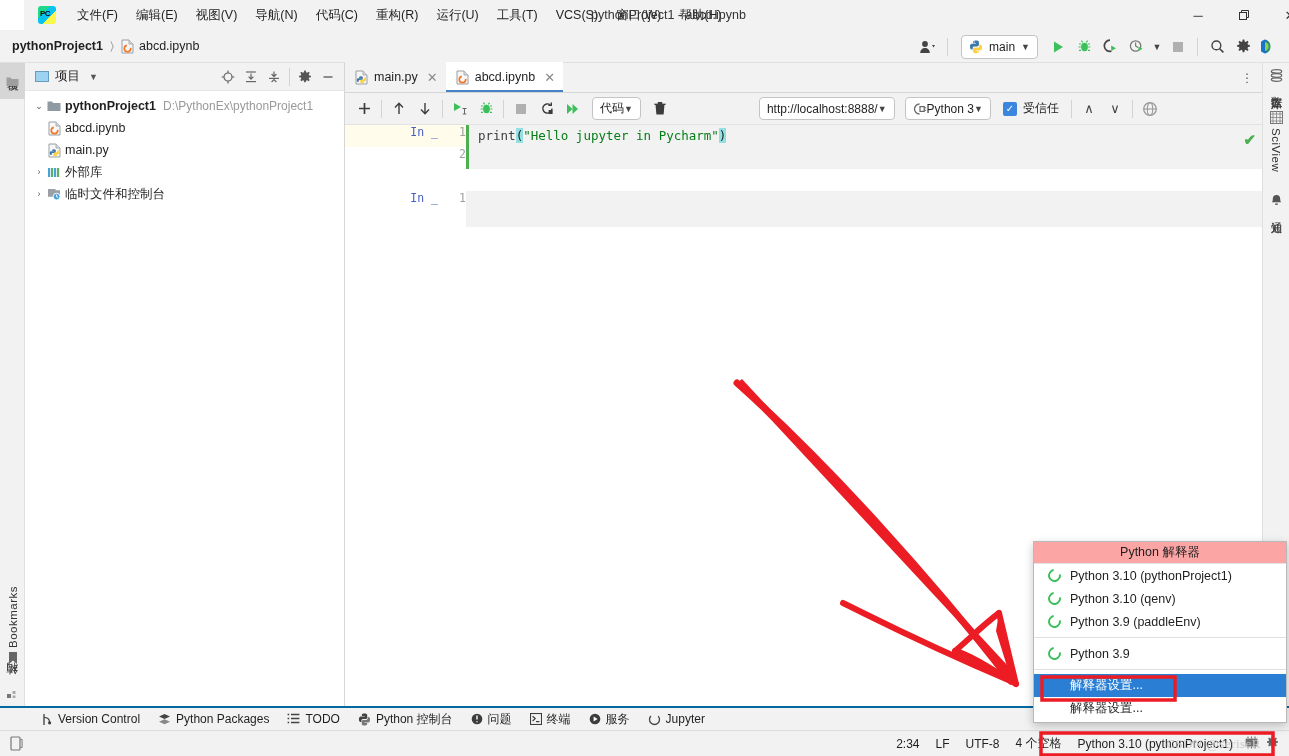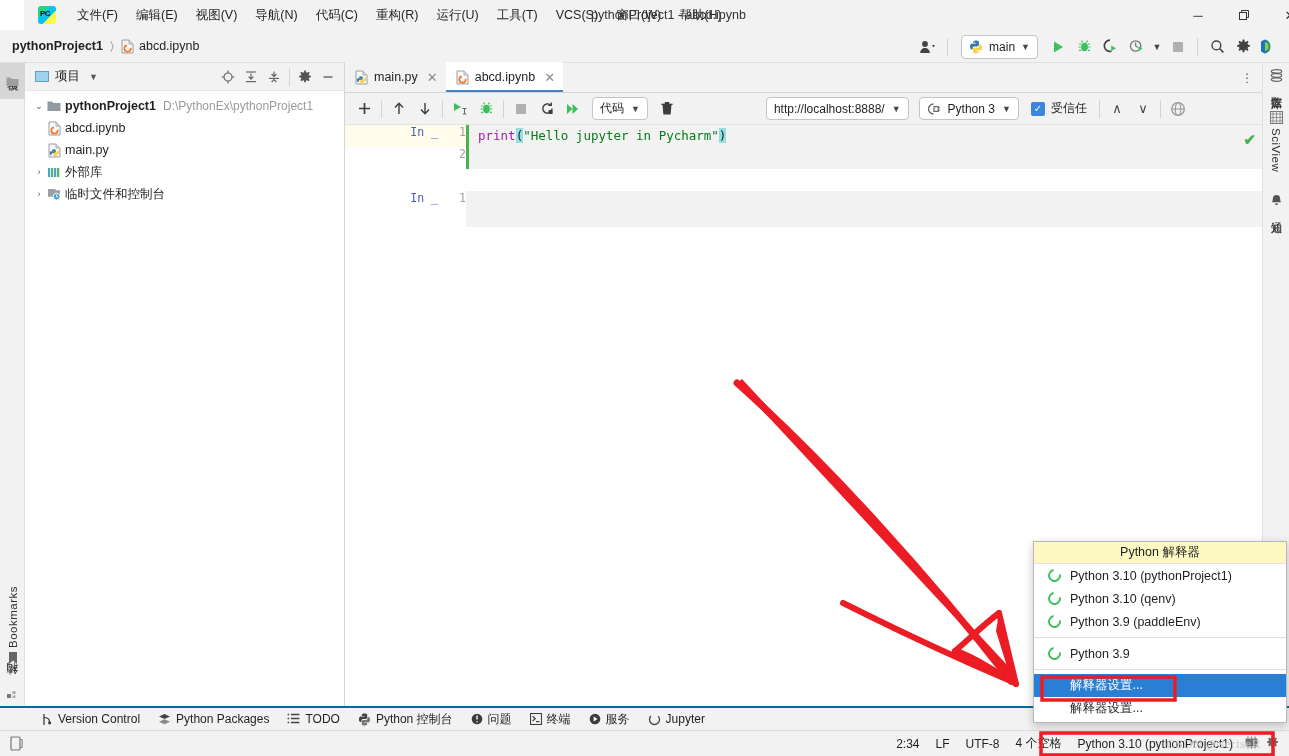--- a/index.html
+++ b/index.html
@@ -108,41 +108,41 @@
   .tab.active { background:#ffffff; }
   .tab.active::after { content:""; position:absolute; left:0; right:0; bottom:0; height:2px; background:#4682c8; }
   .tab .x { color:#8b8b8b; font-size:13px; margin-left:3px; }
   .tab-overflow { position:absolute; right:6px; top:5px; width:18px; height:20px;
                   display:flex; align-items:center; justify-content:center; color:#555; }
 
   .nbtoolbar { height:32px; background:#f2f2f2; display:flex; align-items:center; padding:0 6px;
                border-bottom:1px solid #e2e2e2; }
   .nb-btn { width:26px; height:24px; display:flex; align-items:center; justify-content:center; border-radius:3px; }
   .nb-sep { width:1px; height:18px; background:#d3d3d3; margin:0 4px; }
-  .nb-combo { display:flex; align-items:center; gap:7px; height:23px; padding:0 7px;
+  .nb-combo { display:flex; align-items:center; gap:0; height:23px; padding:0 7px;
               border:1px solid #c4c4c4; border-radius:4px; background:#fff; font-size:12px; }
   .chk {
     width:14px; height:14px; background:#3b87e0; border-radius:2px; display:flex;
     align-items:center; justify-content:center; color:#fff; font-size:10px; line-height:1;
   }
 
   .nb-body { position:absolute; left:0; right:0; top:62px; bottom:0; background:#fff; overflow:hidden; }
 
   .cell { position:relative; }
   .cell-row { display:flex; }
   .prompt { width:103px; flex:0 0 103px; text-align:right; padding-right:10px;
             font-family:"DejaVu Sans Mono", monospace; font-size:11.5px; color:#4a5fc1; }
   .lineno { width:18px; flex:0 0 18px; text-align:right; color:#a0a0a0;
             font-family:"DejaVu Sans Mono", monospace; font-size:11.5px; }
   .codearea { flex:1 1 auto; background:#f2f2f2; position:relative; }
   .cell1 .codearea { border-left:3px solid #4caf50; }
   .code-line { height:22px; line-height:22px; padding-left:9px;
                font-family:"DejaVu Sans Mono", monospace; font-size:12.5px; white-space:pre; }
   .hl-row { background:#fffceb; }
-  .kw-fn { color:#a21caf; }
+  .kw-fn { color:#404040; }
   .str { color:#067d17; }
   .paren-hl { background:#93e0e3; }
   .check-ok { position:absolute; right:6px; top:6px; color:#4caf50; font-size:15px; font-weight:bold; }
   .cell-gap { height:22px; }
 
   
   .right-stripe {
     position:absolute; right:0; top:63px; width:27px; height:644px;
     background:#f2f2f2; border-left:1px solid #e0e0e0;
     display:flex; flex-direction:column; align-items:center; padding-top:6px;
@@ -165,21 +165,21 @@
   .sb-right { margin-left:auto; display:flex; align-items:center; gap:0; padding-right:6px; }
   .sb-seg { font-size:12px; color:#1f1f1f; padding:3px 8px; border-radius:3px; white-space:nowrap; }
   .sb-interp { position:relative; }
 
   
   .popup {
     position:absolute; left:1033px; top:541px; width:254px;
     background:#ffffff; border:1px solid #b9b9b9; box-shadow:0 3px 9px rgba(0,0,0,0.22);
     z-index:40; padding-bottom:2px;
   }
-  .popup-title { height:22px; background:#fef9c3; display:flex; align-items:center;
+  .popup-title { height:22px; background:#fca5a5; display:flex; align-items:center;
                  justify-content:center; font-size:12.5px; color:#1f1f1f; border-bottom:1px solid #e2e2e2; }
   .pi { height:23px; display:flex; align-items:center; padding-left:14px; font-size:12.5px; gap:9px; }
   .pi.selected { background:#2a7fd4; color:#ffffff; }
   .pi-div { height:1px; background:#e0e0e0; margin:4px 0; }
   .pyenv-ring {
     width:13px; height:13px; border:2px solid #3dbf5c; border-radius:50%;
     border-top-color:transparent; transform:rotate(35deg); flex:0 0 13px;
   }
 
   

